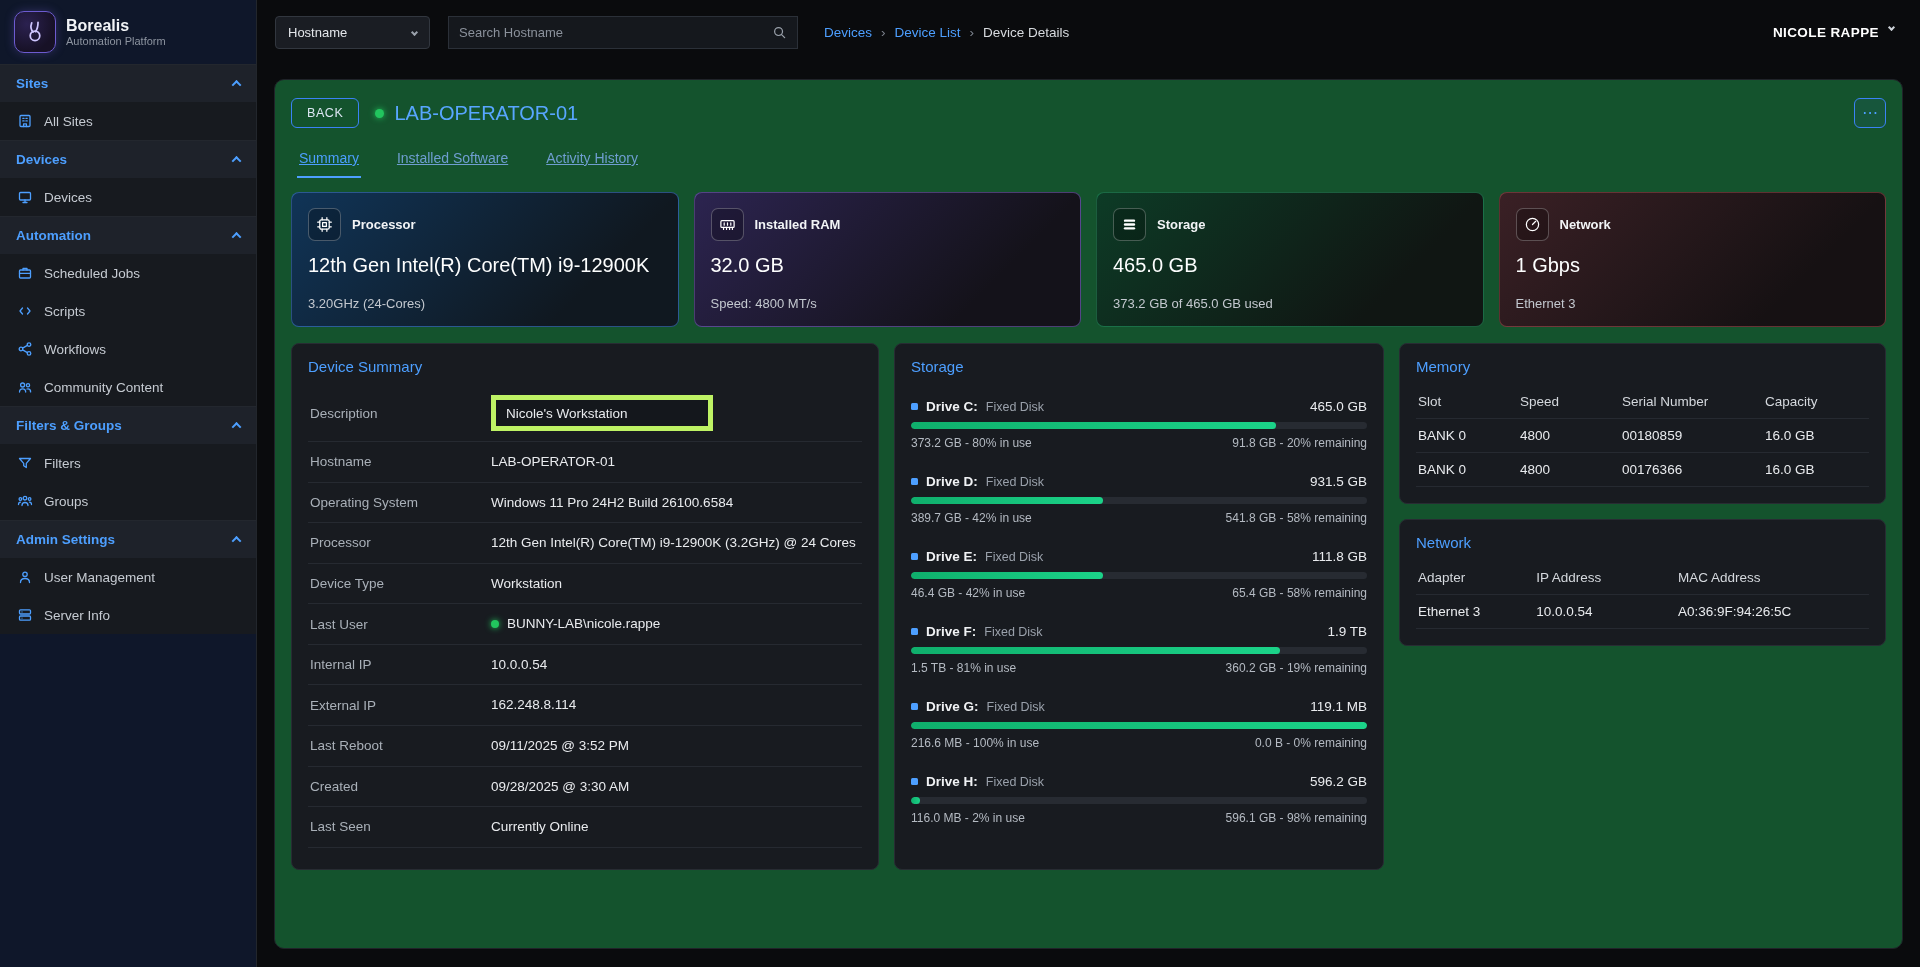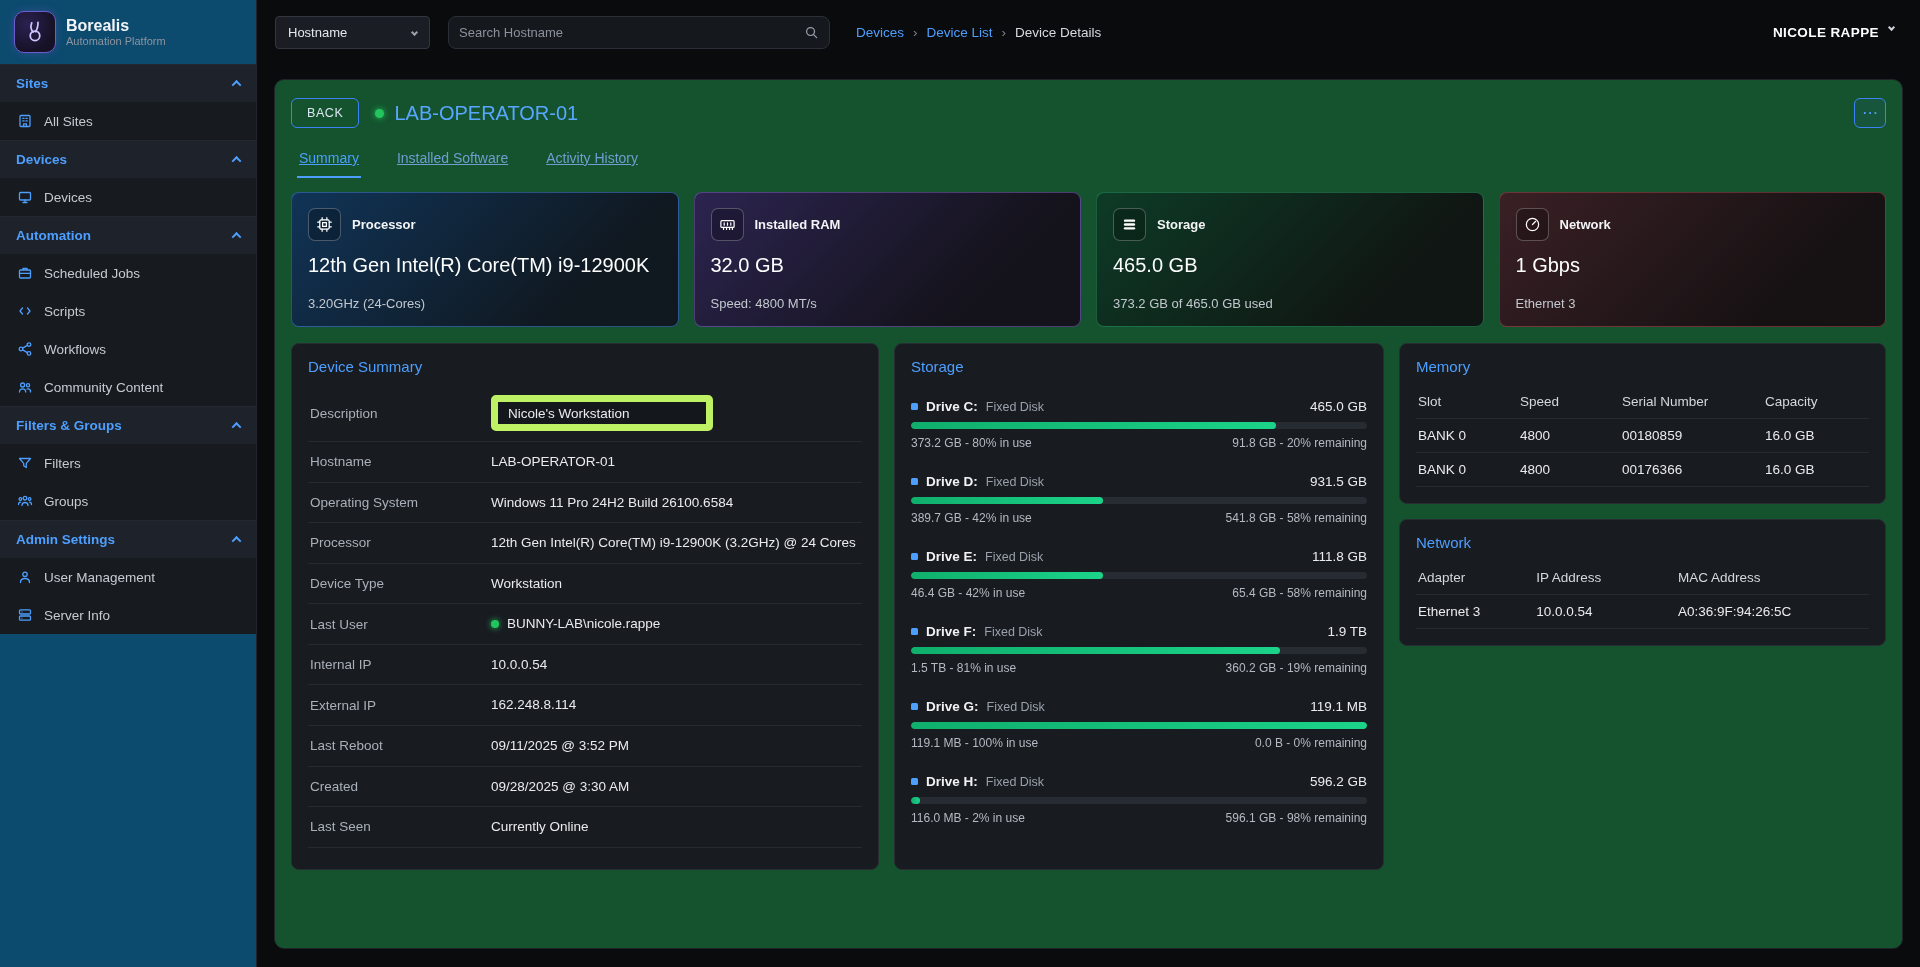--- a/index.html
+++ b/index.html
@@ -4,21 +4,21 @@
 <style>
   * { margin:0; padding:0; box-sizing:border-box; }
   html,body { width:1920px; height:967px; overflow:hidden; }
   body {
     font-family:"Liberation Sans","DejaVu Sans",sans-serif;
     background:#0a0b0d; color:#e7e9ec; font-size:14px;
   }
   .app { display:grid; grid-template-columns:257px 1fr; height:100%; }
 
   
-  .sidebar { background:#0c4a6e; border-right:1px solid #22262c; display:flex; flex-direction:column; }
+  .sidebar { background:#0f172a; border-right:1px solid #22262c; display:flex; flex-direction:column; }
   .brand { height:64px; display:flex; align-items:center; gap:10px; padding:0 14px; }
   .logo {
     width:42px; height:42px; border-radius:10px; flex:none;
     background:radial-gradient(circle at 30% 30%, #2b2150, #171126 70%);
     border:1px solid #6d5bd0; display:flex; align-items:center; justify-content:center;
     box-shadow:0 0 10px rgba(109,91,208,.35);
   }
   .brand-name { font-size:16px; font-weight:bold; color:#f2f4f7; line-height:1.15; }
   .brand-sub { font-size:11px; color:#8d94a0; }
   .nav { flex:1; overflow:hidden; }
@@ -40,21 +40,21 @@
   
   .right-col { display:flex; flex-direction:column; min-width:0; }
   .topbar { height:64px; display:flex; align-items:center; gap:18px; padding:0 26px 0 18px; }
   .dd {
     width:155px; height:33px; background:#1a1d23; border:1px solid #32373f; border-radius:4px;
     display:flex; align-items:center; justify-content:space-between; padding:0 12px; cursor:pointer;
     color:#e3e6ea; font-size:13px;
   }
   .dd .chev { width:5px; height:5px; color:#9aa1ab; }
   .search {
-    width:382px; height:33px; background:#15181d; border:1px solid #2b3038; border-radius:8px;
+    width:350px; height:33px; background:#15181d; border:1px solid #2b3038; border-radius:0;
     display:flex; align-items:center; padding:0 10px; gap:8px;
   }
   .search input {
     flex:1; background:transparent; border:none; outline:none; color:#dfe3e8; font-size:13px;
     font-family:"Liberation Sans","DejaVu Sans",sans-serif;
   }
   .search input::placeholder { color:#8b919b; }
   .crumbs { display:flex; align-items:center; gap:9px; font-size:13.5px; margin-left:8px; }
   .crumb-link { color:#4d9fff; cursor:pointer; }
   .crumb-sep { color:#7d838d; }
@@ -108,21 +108,21 @@
   .panel-title { color:#4d9fff; font-size:15px; margin-bottom:10px; }
   .p-summary { width:588px; min-height:527px; }
   .p-storage { width:490px; min-height:527px; }
   .col-right { flex:1; display:flex; flex-direction:column; gap:15px; min-width:0; }
 
   .ds-row { display:grid; grid-template-columns:155px 1fr; align-items:center; gap:26px;
             padding:10px 2px; border-bottom:1px solid #262a31; }
   .ds-label { color:#a9b0b8; font-size:13.5px; }
   .ds-value { color:#e9ebee; font-size:13.5px; line-height:1.45; display:flex; align-items:center; gap:8px; }
   .ds-input {
-    width:222px; height:36px; background:#14171c; border:7px solid #bef264; border-radius:5px;
+    width:222px; height:36px; background:#14171c; border:5px solid #bef264; border-radius:0;
     color:#e9ebee; font-size:13.5px; padding:0 10px; outline:none;
     font-family:"Liberation Sans","DejaVu Sans",sans-serif;
   }
 
   .drive { margin-bottom:15px; }
   .drive-top { display:flex; align-items:center; gap:8px;margin-top:24px; }
   .drive-bullet { width:7px; height:7px; background:#4d9fff; border-radius:1.5px; flex:none; }
   .drive-name { font-weight:bold; font-size:13.5px; color:#f0f2f4; }
   .drive-type { font-size:12.5px; color:#9aa1ab; }
   .drive-size { margin-left:auto; font-size:13.5px; color:#e9ebee; }
@@ -520,21 +520,21 @@
               <div class="drive-top">
                 <span class="drive-bullet"></span>
                 <span class="drive-name">Drive G:</span>
                 <span class="drive-type">Fixed Disk</span>
                 <span class="drive-size">119.1 MB</span>
               </div>
               <div class="bar">
                   <div class="fill" style="width: 100%;"></div>
                 </div>
               <div class="drive-foot">
-                <span>119.1 MB - 100% in use</span>
+                <span>216.6 MB - 100% in use</span>
                 <span>0.0 B - 0% remaining</span>
               </div>
             </div>
 
             <div class="drive">
               <div class="drive-top">
                 <span class="drive-bullet"></span>
                 <span class="drive-name">Drive H:</span>
                 <span class="drive-type">Fixed Disk</span>
                 <span class="drive-size">596.2 GB</span>

